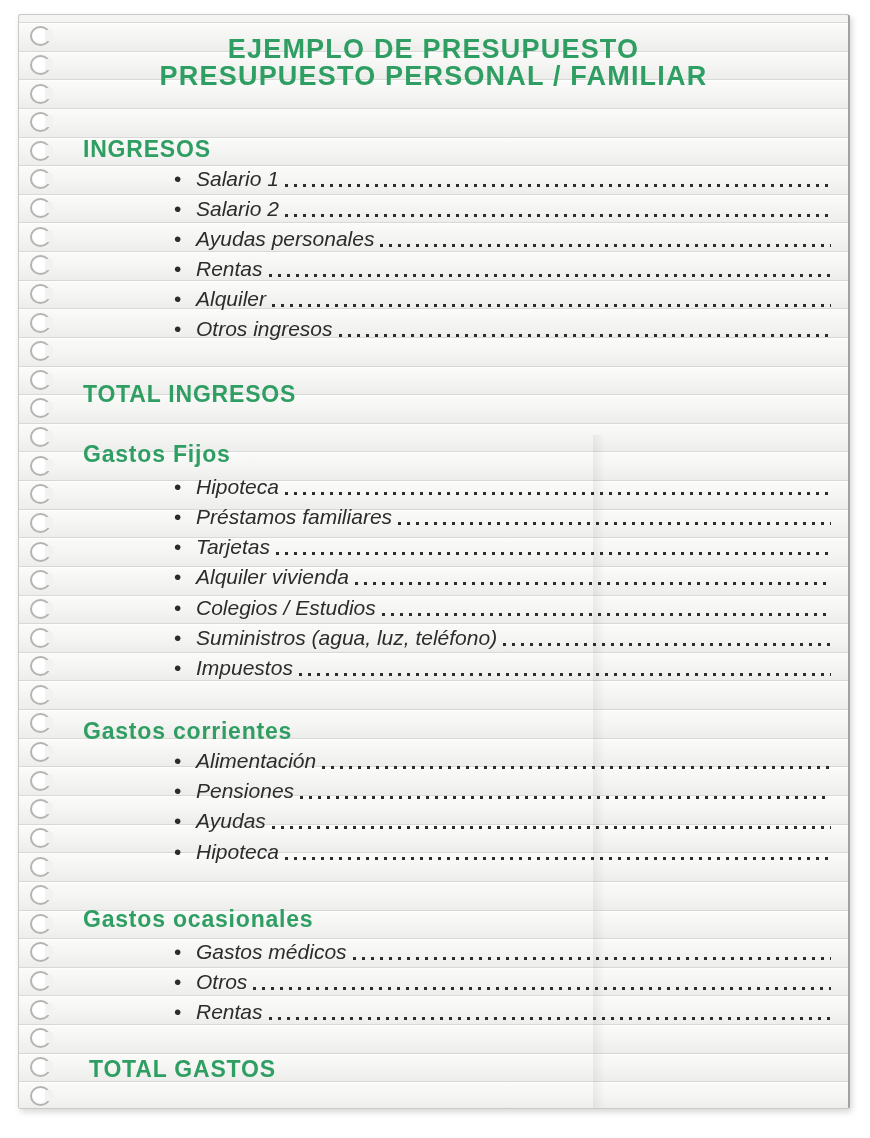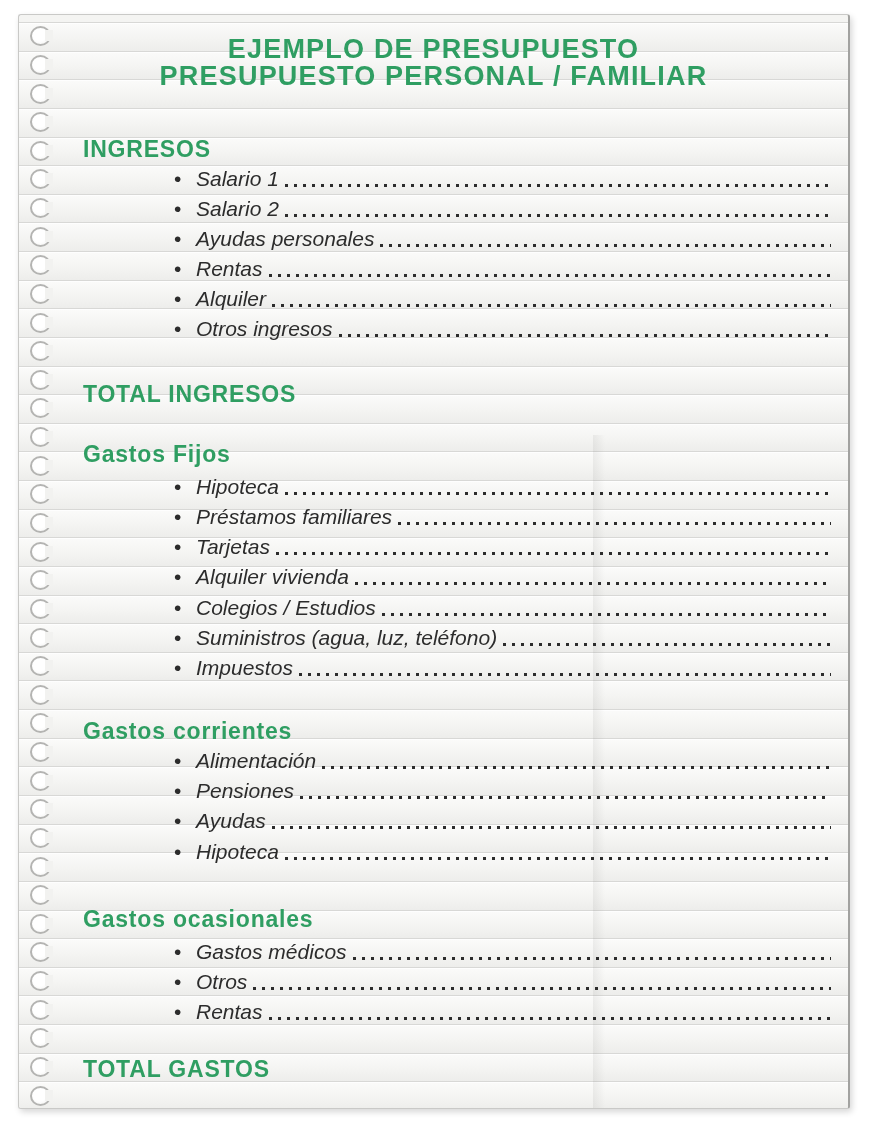--- a/index.html
+++ b/index.html
@@ -266,15 +266,15 @@
       <div class="item" style="top: 952px;">
     <span class="bullet">•</span>
     <span class="label">Otros</span>
     <span class="leader"></span>
   </div>
       <div class="item" style="top: 982px;">
     <span class="bullet">•</span>
     <span class="label">Rentas</span>
     <span class="leader"></span>
   </div>
-      <div class="heading" style="top: 1039px;">TOTAL GASTOS</div>
+      <div class="heading" style="top: 1039px; margin-left: 6px;">TOTAL GASTOS</div>
     </div>
 </div>
 
 </body></html>

